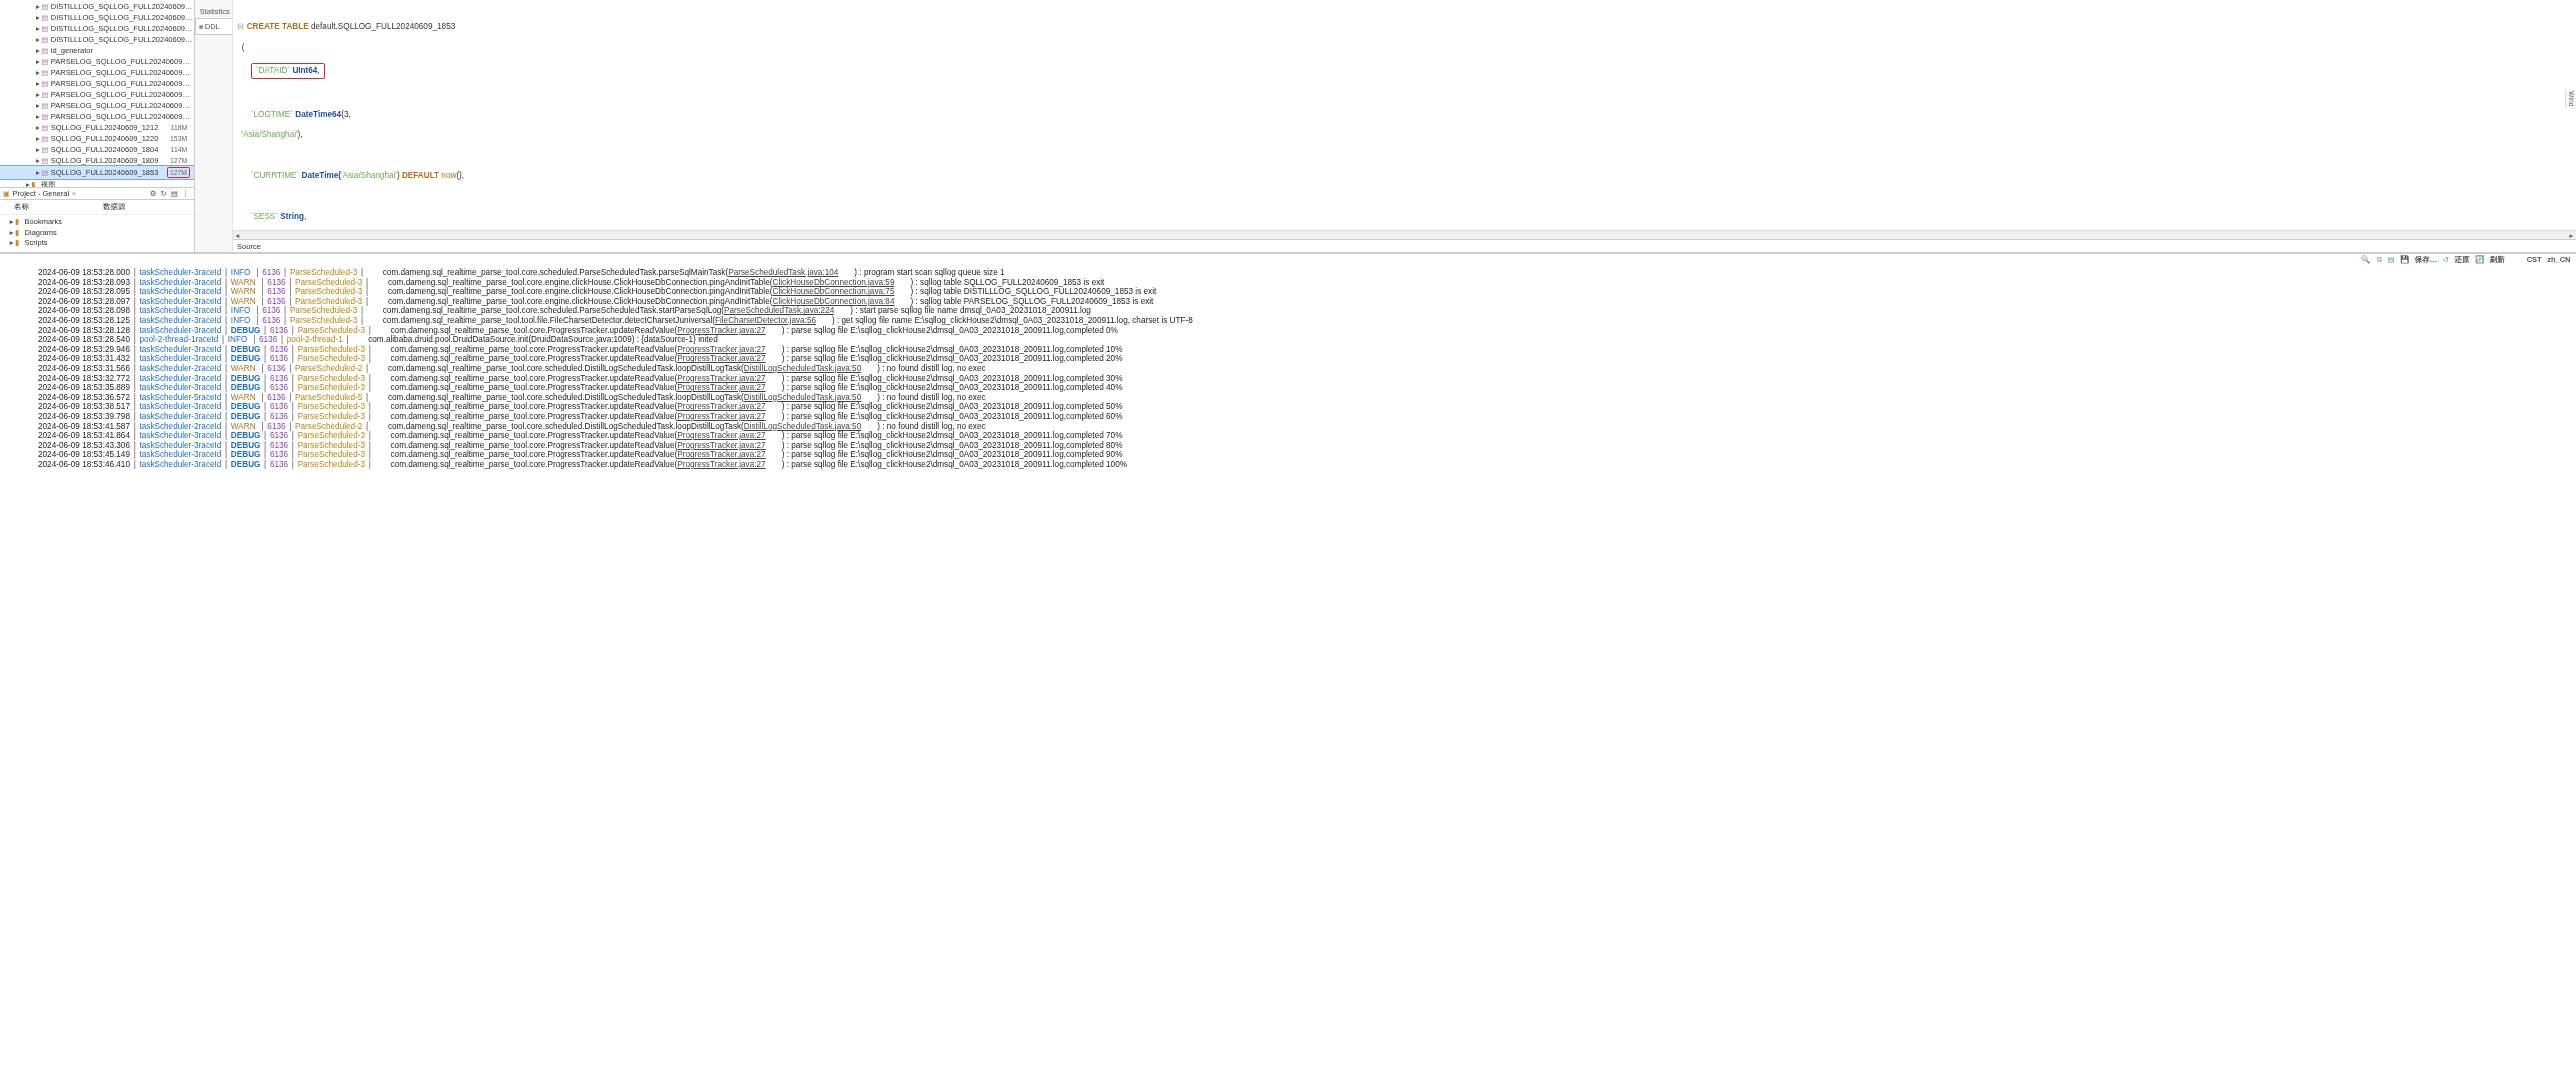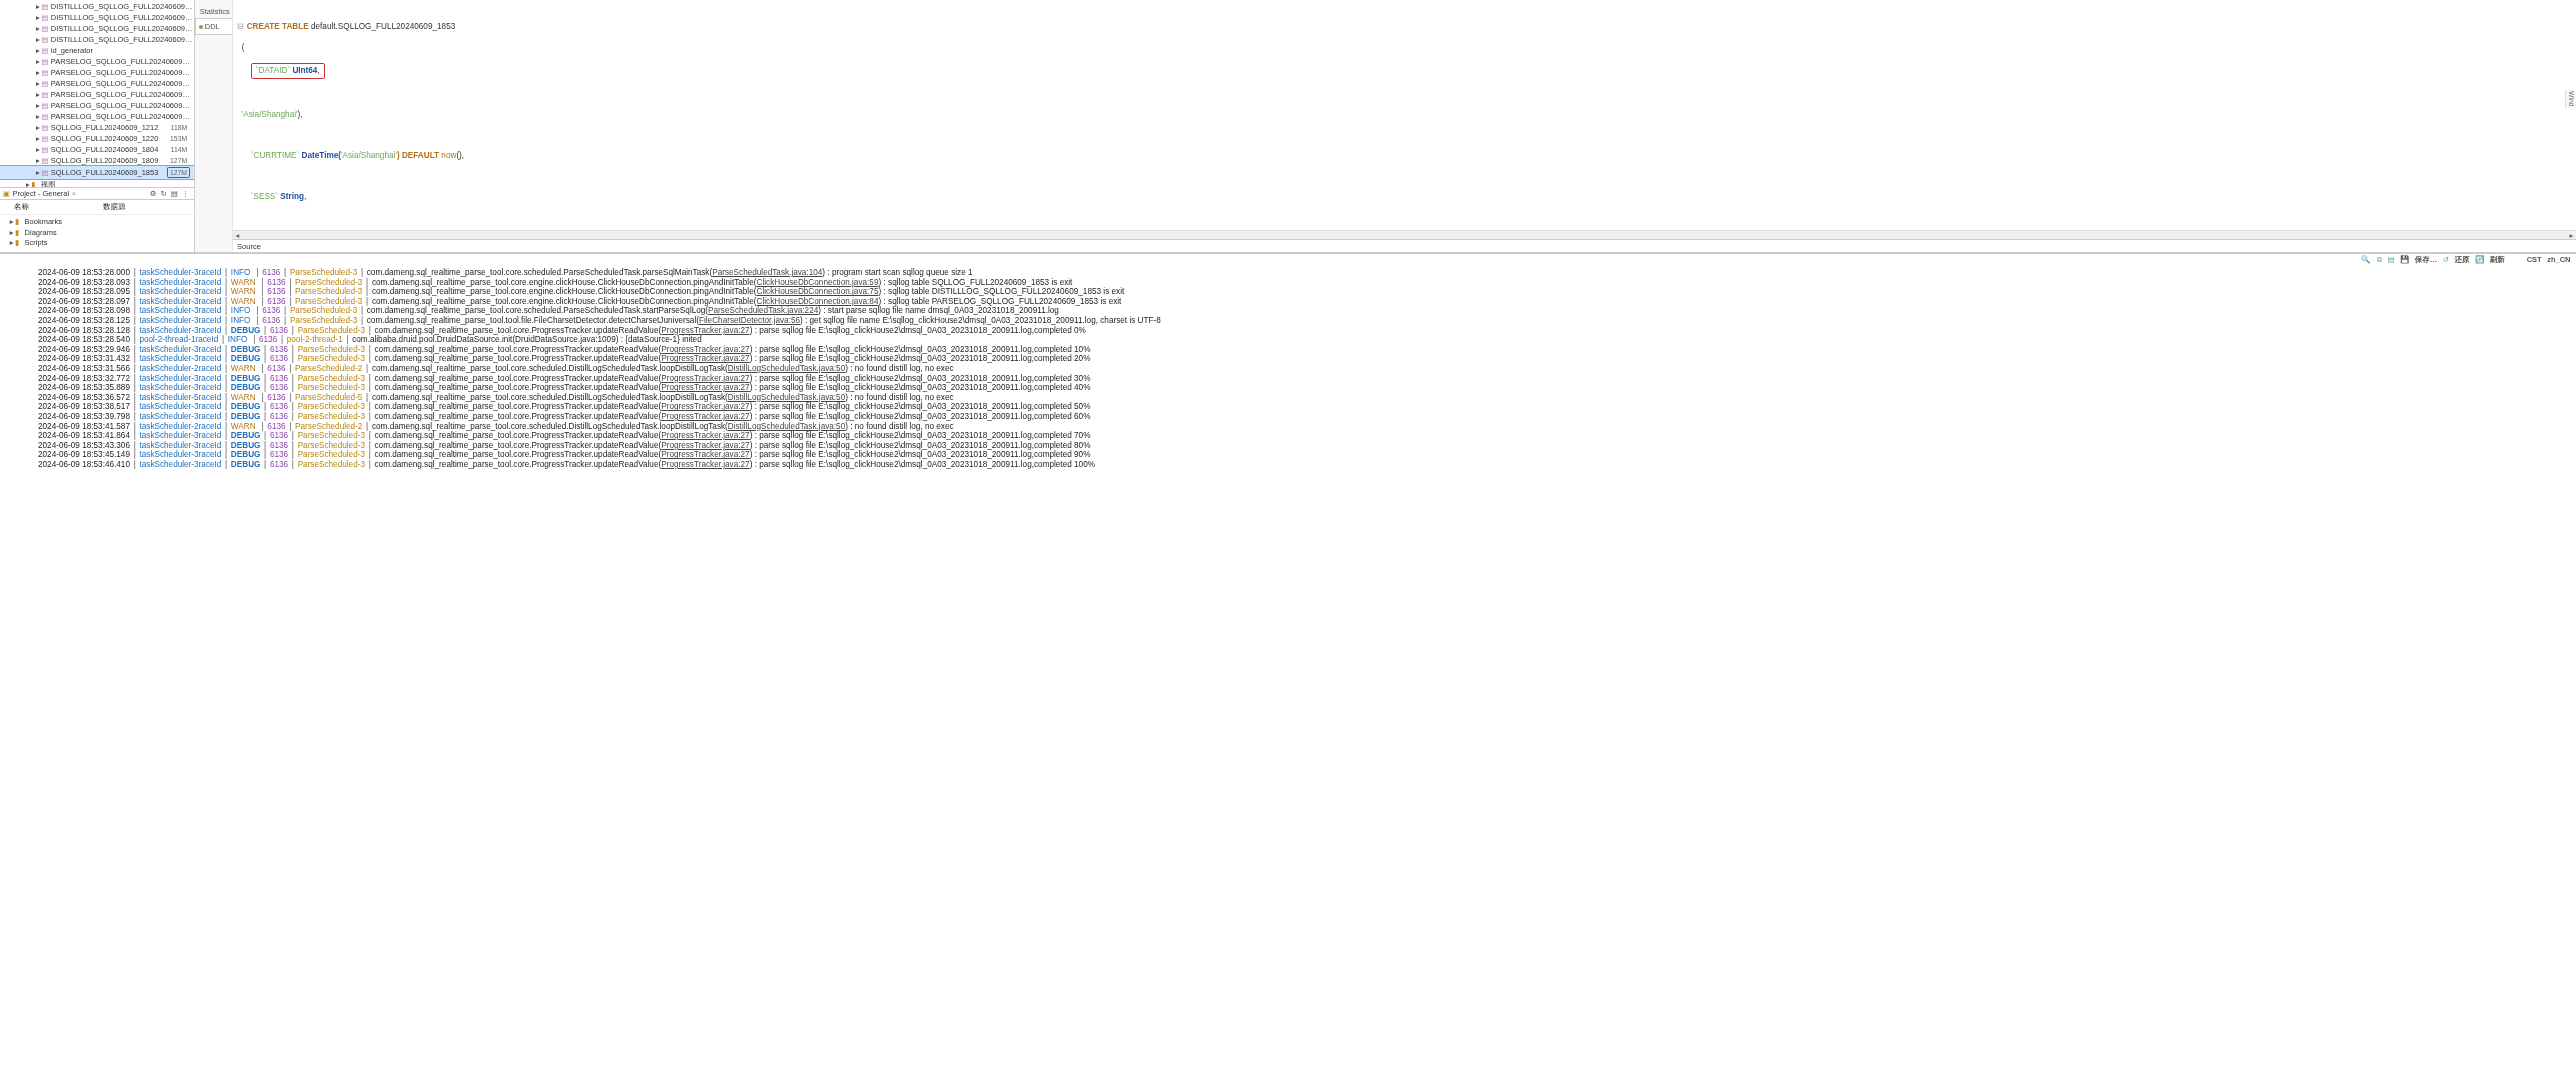--- a/index.html
+++ b/index.html
@@ -58,21 +58,21 @@
 
   
   .console { flex: 1; overflow: auto; font-family: Consolas, "Courier New", monospace; font-size: 8.2px; line-height: 9.6px; padding: 2.7px 0 2.7px 38px; white-space: pre; background: #fff; color: #222; }
   .log-time { color: #222; }
   .log-thread { color: #1b6ec2; }
   .log-warn { color: #b07219; font-weight: normal; }
   .log-info { color: #1b6ec2; }
   .log-debug { color: #1b6ec2; font-weight: bold; }
   .log-pid { color: #8e44ad; }
   .log-src { color: #b8860b; }
-  .log-pkg { color: #222; }
+  .log-pkg { color: #222; margin-left: 16px; }
   .log-link { color: #444; text-decoration: underline; }
   .log-msg { color: #222; }
   .pipe { color: #555; padding: 0 1.4px; }
 </style>
 </head>
 <body>
 
 <div class="app">
 
   <div class="top-row">
@@ -233,20 +233,21 @@
         <span>DDL</span>
       </div>
     </div>
 
     <div class="editor-pane">
       <div class="code-area">
 <span class="code-line"><span class="gutter-minus">⊟</span><span class="kw-orange">CREATE TABLE</span><span> default.SQLLOG_FULL20240609_1853</span></span>
 <span class="code-line">  (</span>
 <span class="code-line">      <span class="highlight-box"><span class="id-green">`DATAID`</span><span class="kw-blue"> UInt64</span><span>,</span></span></span>
 <span class="code-line"> </span>
+<span class="code-line">      <span class="id-green">`LOGTIME`</span><span class="kw-blue"> DateTime64</span><span>(3,</span></span>
 <span class="code-line">  <span class="str-green">'Asia/Shanghai'</span><span>),</span></span>
 <span class="code-line"> </span>
 <span class="code-line">      <span class="id-green">`CURRTIME`</span><span class="kw-blue"> DateTime(</span><span class="str-green">'Asia/Shanghai'</span><span class="kw-orange">) DEFAULT </span><span class="func-orange">now</span><span>(),</span></span>
 <span class="code-line"> </span>
 <span class="code-line">      <span class="id-green">`SESS`</span><span class="kw-blue"> String</span><span>,</span></span>
 <span class="code-line"> </span>
 
 
 
 

